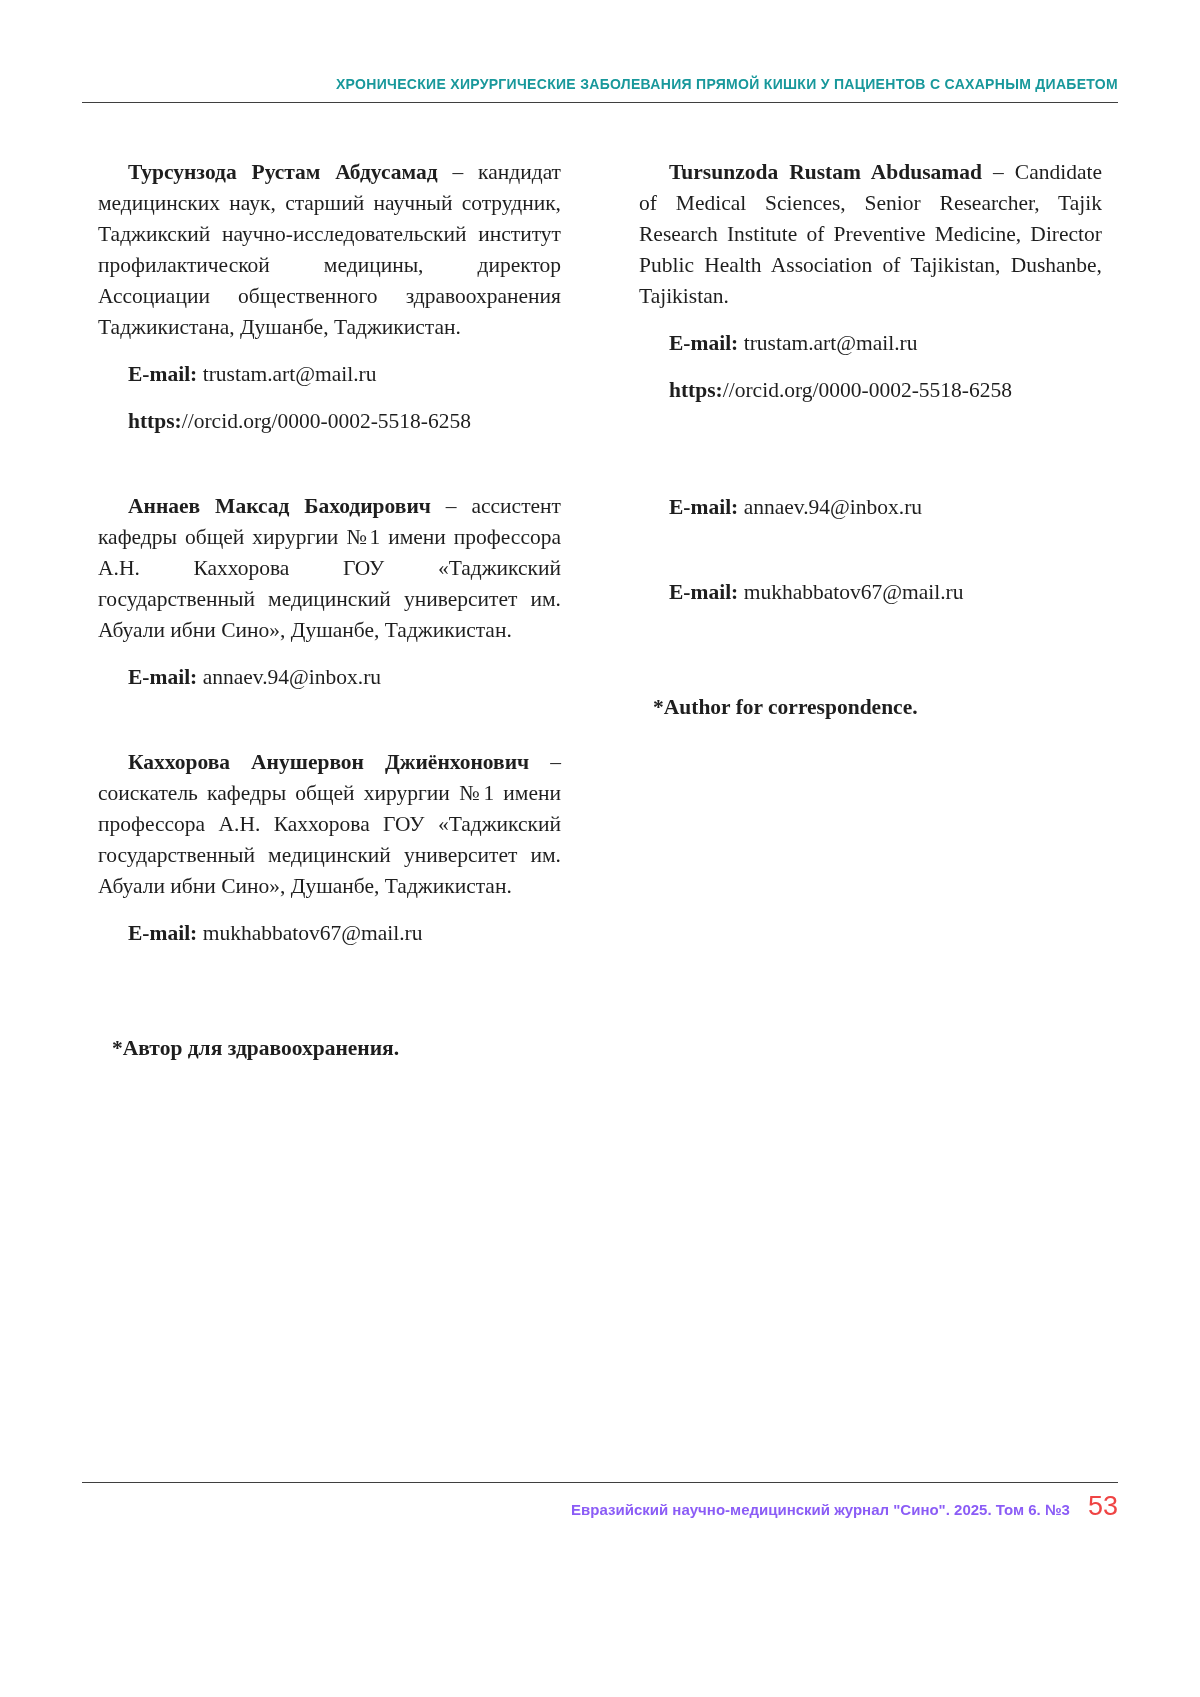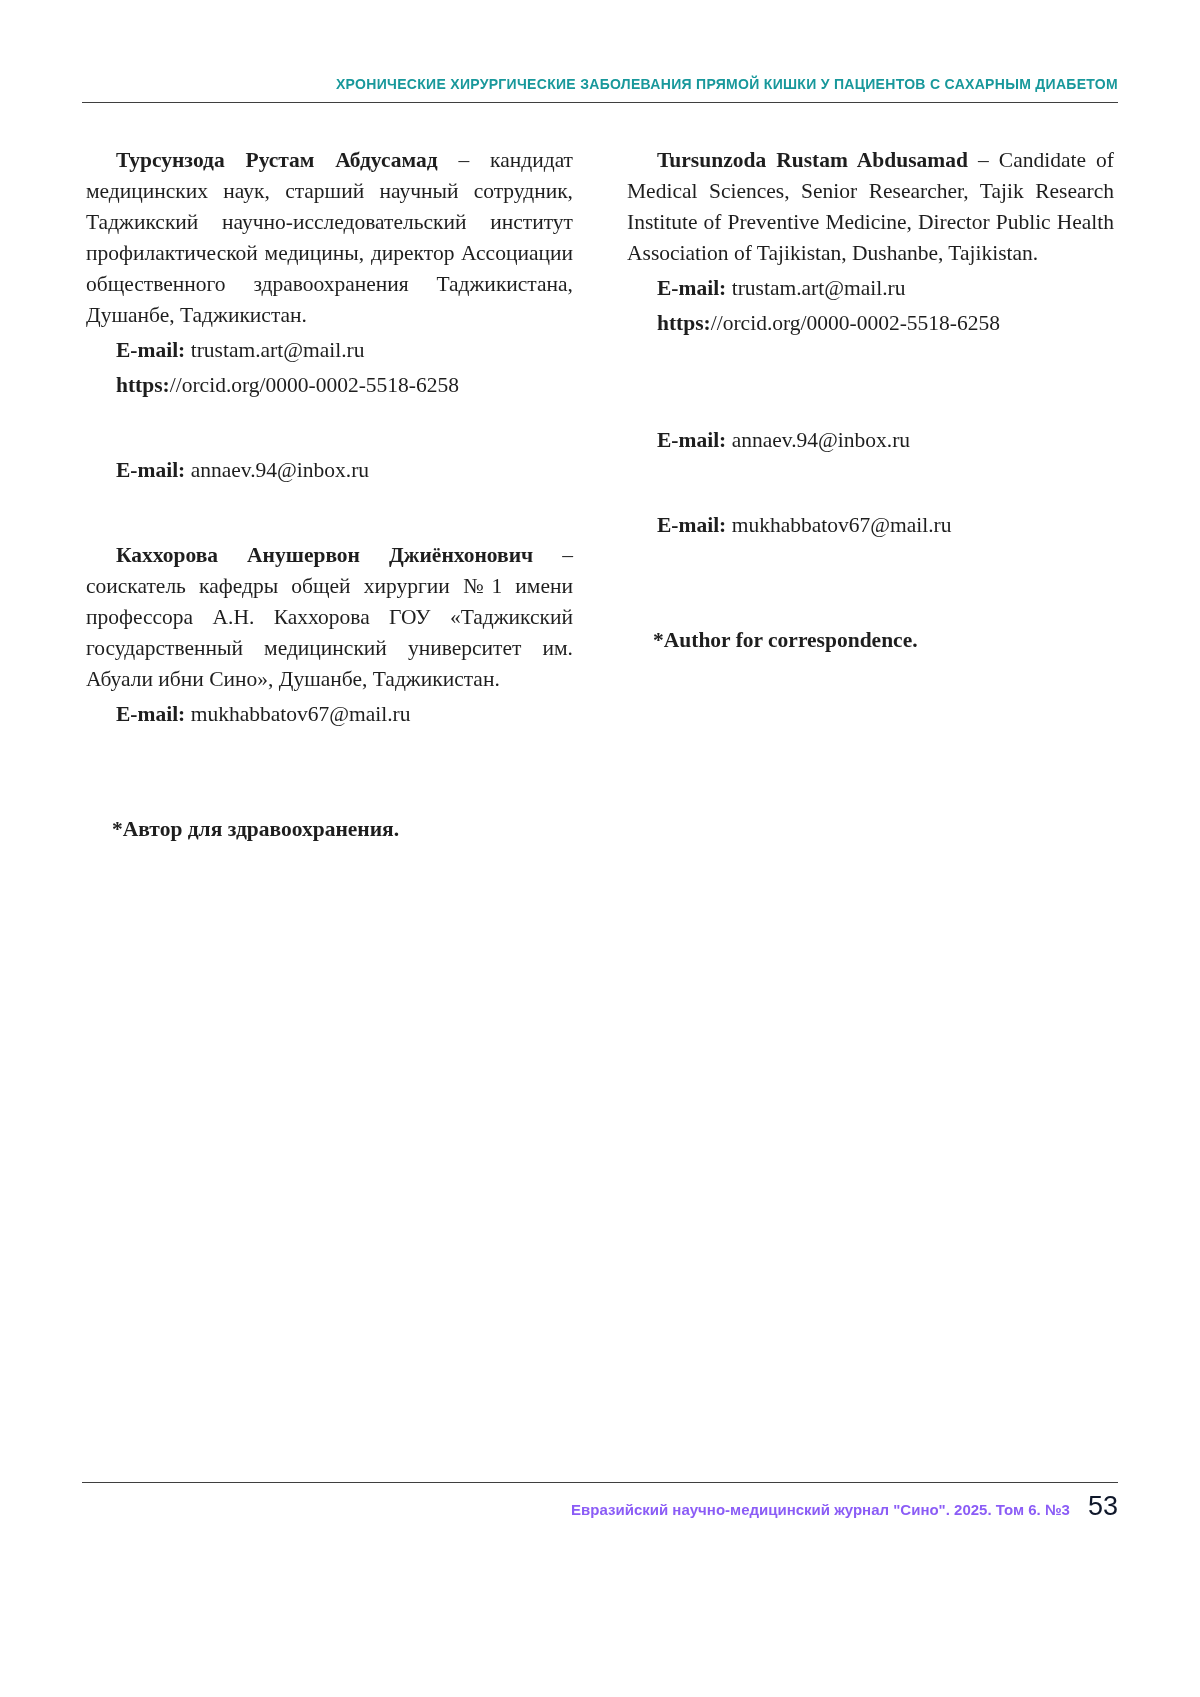--- a/index.html
+++ b/index.html
@@ -45,21 +45,21 @@
     line-height: 31px;
     text-align: justify;
   }
   .entry {
     margin-bottom: 54px;
   }
   .entry.mb-lg {
     margin-bottom: 86px;
   }
   .para {
-    margin: 4px;
+    margin: 16px;
     text-indent: 30px;
   }
   .b {
     font-weight: 700;
   }
   .note {
     margin: 84px 0 0 0;
     text-indent: 30px;
     font-weight: 700;
   }
@@ -79,21 +79,21 @@
   .journal {
     font-family: "Liberation Sans", "DejaVu Sans", sans-serif;
     font-weight: 700;
     font-size: 15px;
     color: #8b5cf6;
   }
   .pageno {
     font-family: "Liberation Sans", "DejaVu Sans", sans-serif;
     font-weight: 500;
     font-size: 27px;
-    color: #0f172a;
+    color: #ef4444;
   }
 </style>
 </head>
 <body>
 
 <div class="page">
 
   <header class="page-header">
     <div class="running-title">ХРОНИЧЕСКИЕ ХИРУРГИЧЕСКИЕ ЗАБОЛЕВАНИЯ ПРЯМОЙ КИШКИ У ПАЦИЕНТОВ С САХАРНЫМ ДИАБЕТОМ</div>
     <div class="rule"></div>
@@ -111,20 +111,24 @@
         <p class="para">
           <span class="b">E-mail:</span>
           <span>trustam.art@mail.ru</span>
         </p>
         <p class="para">
           <span class="b">https:</span><span>//orcid.org/0000-0002-5518-6258</span>
         </p>
       </article>
 
       <article class="entry">
+        <p class="para">
+          <span class="b">Аннаев Максад Баходирович</span>
+          <span>– ассистент кафедры общей хирургии №1 имени профессора А.Н. Каххорова ГОУ «Таджикский государственный медицинский университет им. Абуали ибни Сино», Душанбе, Таджикистан.</span>
+        </p>
         <p class="para">
           <span class="b">E-mail:</span>
           <span>annaev.94@inbox.ru</span>
         </p>
       </article>
 
       <article class="entry">
         <p class="para">
           <span class="b">Каххорова Анушервон Джиёнхонович</span>
           <span>– соискатель кафедры общей хирургии №1 имени профессора А.Н. Каххорова ГОУ «Таджикский государственный медицинский университет им. Абуали ибни Сино», Душанбе, Таджикистан.</span>

